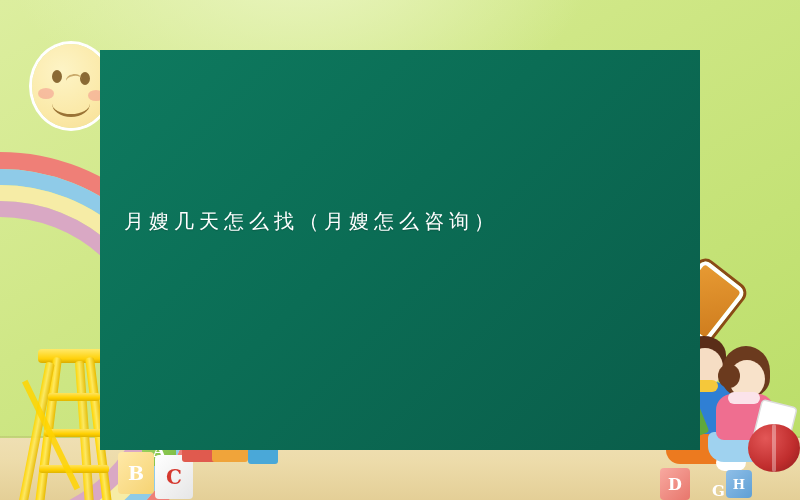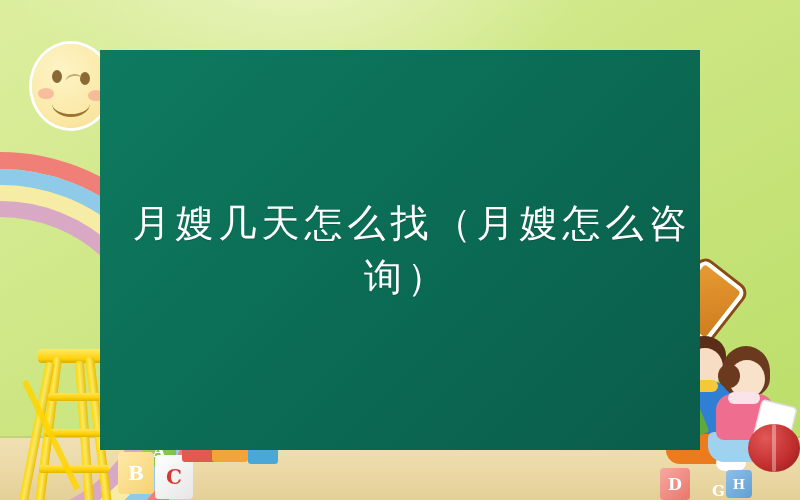--- a/index.html
+++ b/index.html
@@ -259,29 +259,28 @@
     left: 100px; top: 50px;
     width: 600px; height: 400px;
     background: linear-gradient(135deg, #0e7a5f 0%, #0b6d55 45%, #0a5d4a 100%);
   }
   .board-text {
     position: absolute;
     left: 14px;
     top: 146px;
     width: 586px;
     color: #ffffff;
-    font-family: Liberation Serif, serif;
-    font-size: 38px;
+    font-family: Liberation Mono, monospace;
+    font-size: 20px;
     line-height: 54px;
     letter-spacing: 5px;
     text-indent: 10px;
     white-space: pre-wrap;
     word-break: break-all;
     text-shadow: 0 1px 1px rgba(0,0,0,0.18);
-    text-align: center;
   }
 </style>
 </head>
 <body>
 
 <div id="stage">
 
   <div class="bg-green"></div>
   <div class="floor-shadow"></div>
   <div class="bg-floor"></div>

